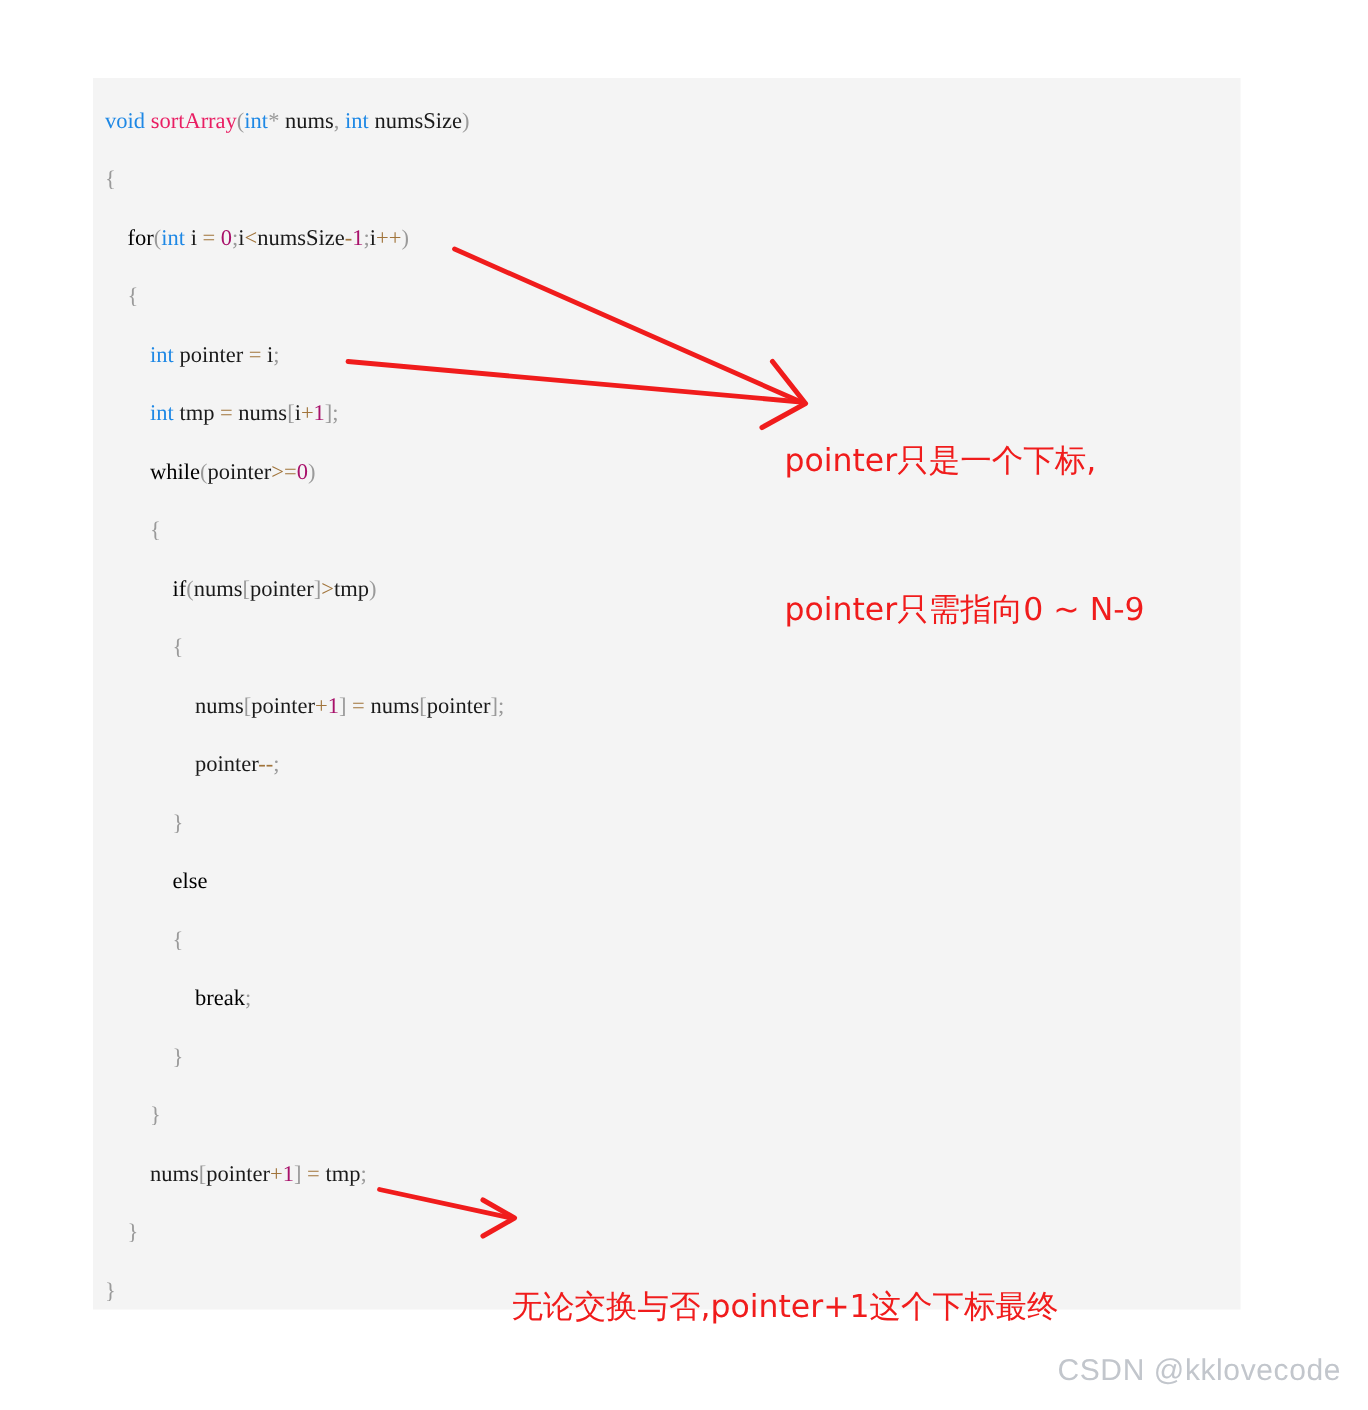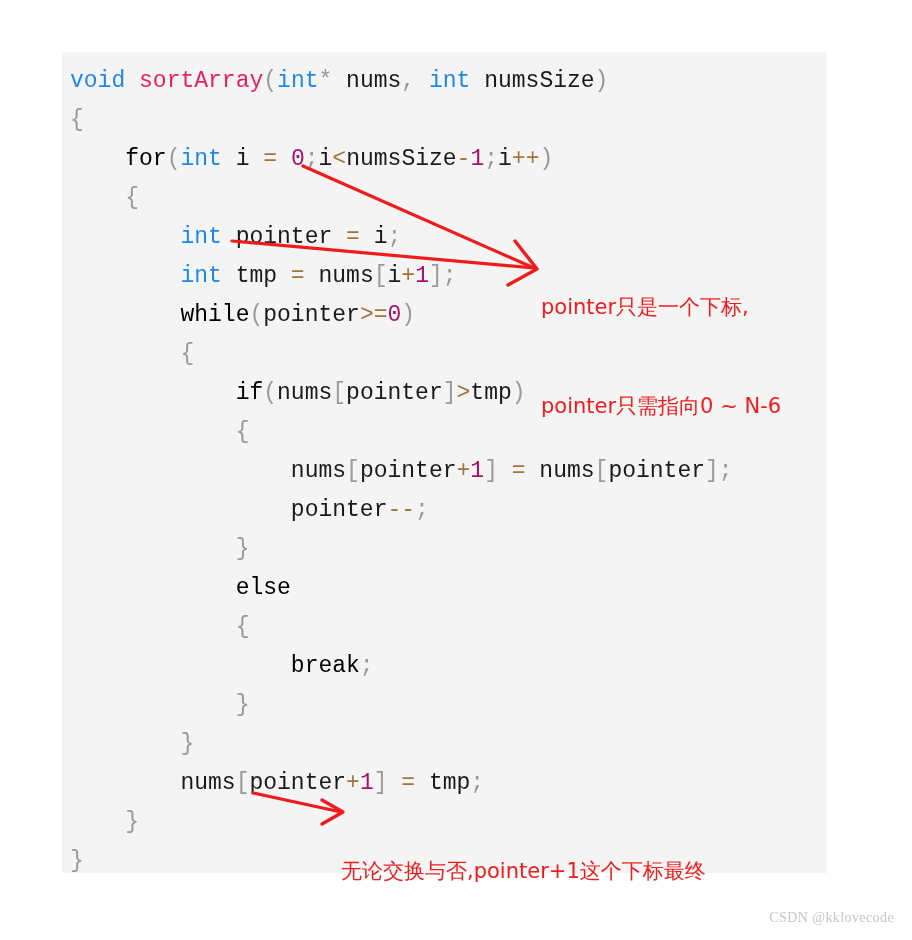--- a/index.html
+++ b/index.html
@@ -26,22 +26,22 @@
     background: #f4f4f4;
     box-sizing: border-box;
     overflow: hidden;
   }
 
   .code-lines {
     position: absolute;
     left: 8px;
     top: 10px;
     right: 0;
-    font-family: Liberation Mono, monospace;
-    font-size: 23px;
+    font-family: Liberation Serif, serif;
+    font-size: 15px;
     line-height: 39px;
     white-space: pre;
     letter-spacing: 0px;
   }
   .code-line {
     height: 39px;
     white-space: pre;
   }
 
   
@@ -64,36 +64,36 @@
   }
   .annot-text {
     position: absolute;
     color: #f01c1c;
     font-family: "DejaVu Sans", "Liberation Sans", sans-serif;
     font-size: 21px;
     line-height: 33px;
     white-space: pre;
   }
   #annot-top {
-    left: 541px;
+    left: 523px;
     top: 225px;
   }
   #annot-bottom {
     left: 341px;
     top: 789px;
   }
 
   
   #watermark {
     position: absolute;
     right: 18px;
     bottom: 14px;
     color: #c2c6cc;
-    font-size: 14px;
-    font-family: Liberation Serif, serif;
+    font-size: 20px;
+    font-family: Liberation Sans, sans-serif;
     letter-spacing: 0.4px;
   }
 </style>
 </head>
 <body>
 
 <div id="code-block" style="background: rgb(244, 244, 244);">
   <div class="code-lines" id="code-lines"><div class="code-line"><span class="t-type">void</span><span class="t-plain"> </span><span class="t-fn">sortArray</span><span class="t-punc">(</span><span class="t-type">int</span><span class="t-punc">*</span><span class="t-plain"> nums</span><span class="t-punc">,</span><span class="t-plain"> </span><span class="t-type">int</span><span class="t-plain"> numsSize</span><span class="t-punc">)</span></div><div class="code-line"><span class="t-brace">{</span></div><div class="code-line"><span class="t-plain">    </span><span class="t-kw">for</span><span class="t-punc">(</span><span class="t-type">int</span><span class="t-plain"> i </span><span class="t-op">=</span><span class="t-plain"> </span><span class="t-num">0</span><span class="t-punc">;</span><span class="t-plain">i</span><span class="t-op">&lt;</span><span class="t-plain">numsSize</span><span class="t-op">-</span><span class="t-num">1</span><span class="t-punc">;</span><span class="t-plain">i</span><span class="t-op">++</span><span class="t-punc">)</span></div><div class="code-line"><span class="t-plain">    </span><span class="t-brace">{</span></div><div class="code-line"><span class="t-plain">        </span><span class="t-type">int</span><span class="t-plain"> pointer </span><span class="t-op">=</span><span class="t-plain"> i</span><span class="t-punc">;</span></div><div class="code-line"><span class="t-plain">        </span><span class="t-type">int</span><span class="t-plain"> tmp </span><span class="t-op">=</span><span class="t-plain"> nums</span><span class="t-punc">[</span><span class="t-plain">i</span><span class="t-op">+</span><span class="t-num">1</span><span class="t-punc">]</span><span class="t-punc">;</span></div><div class="code-line"><span class="t-plain">        </span><span class="t-kw">while</span><span class="t-punc">(</span><span class="t-plain">pointer</span><span class="t-op">&gt;=</span><span class="t-num">0</span><span class="t-punc">)</span></div><div class="code-line"><span class="t-plain">        </span><span class="t-brace">{</span></div><div class="code-line"><span class="t-plain">            </span><span class="t-kw">if</span><span class="t-punc">(</span><span class="t-plain">nums</span><span class="t-punc">[</span><span class="t-plain">pointer</span><span class="t-punc">]</span><span class="t-op">&gt;</span><span class="t-plain">tmp</span><span class="t-punc">)</span></div><div class="code-line"><span class="t-plain">            </span><span class="t-brace">{</span></div><div class="code-line"><span class="t-plain">                </span><span class="t-plain">nums</span><span class="t-punc">[</span><span class="t-plain">pointer</span><span class="t-op">+</span><span class="t-num">1</span><span class="t-punc">]</span><span class="t-plain"> </span><span class="t-op">=</span><span class="t-plain"> nums</span><span class="t-punc">[</span><span class="t-plain">pointer</span><span class="t-punc">]</span><span class="t-punc">;</span></div><div class="code-line"><span class="t-plain">                </span><span class="t-plain">pointer</span><span class="t-op">--</span><span class="t-punc">;</span></div><div class="code-line"><span class="t-plain">            </span><span class="t-brace">}</span></div><div class="code-line"><span class="t-plain">            </span><span class="t-kw">else</span></div><div class="code-line"><span class="t-plain">            </span><span class="t-brace">{</span></div><div class="code-line"><span class="t-plain">                </span><span class="t-kw">break</span><span class="t-punc">;</span></div><div class="code-line"><span class="t-plain">            </span><span class="t-brace">}</span></div><div class="code-line"><span class="t-plain">        </span><span class="t-brace">}</span></div><div class="code-line"><span class="t-plain">        </span><span class="t-plain">nums</span><span class="t-punc">[</span><span class="t-plain">pointer</span><span class="t-op">+</span><span class="t-num">1</span><span class="t-punc">]</span><span class="t-plain"> </span><span class="t-op">=</span><span class="t-plain"> tmp</span><span class="t-punc">;</span></div><div class="code-line"><span class="t-plain">    </span><span class="t-brace">}</span></div><div class="code-line"><span class="t-brace">}</span></div></div>
 </div>
 
@@ -104,21 +104,21 @@
   <line x1="232" y1="241" x2="534" y2="268" stroke="#f01c1c" stroke-width="3.2" stroke-linecap="round"></line>
 
   <polyline points="515,241 537,269 508,285" fill="none" stroke="#f01c1c" stroke-width="3.4" stroke-linecap="round" stroke-linejoin="round"></polyline>
 
   <line x1="253" y1="793" x2="341" y2="812" stroke="#f01c1c" stroke-width="3.2" stroke-linecap="round"></line>
   <polyline points="322,800 343,812 322,824" fill="none" stroke="#f01c1c" stroke-width="3.4" stroke-linecap="round" stroke-linejoin="round"></polyline>
 </svg>
 
 <div class="annot-text" id="annot-top" style="color: rgb(240, 28, 28);">
   <div class="annot-line-1">pointer只是一个下标,</div>
-  <div class="annot-line-2">pointer只需指向0 ~ N-6</div>
+  <div class="annot-line-2">pointer只需指向0 ~ N-9</div>
 </div>
 
 <div class="annot-text" id="annot-bottom" style="color: rgb(240, 28, 28);">
   <div class="annot-line-1">无论交换与否,pointer+1这个下标最终</div>
   
 </div>
 
 <div id="watermark" style="color: rgb(194, 198, 204);">CSDN @kklovecode</div>
 
 </body></html>

